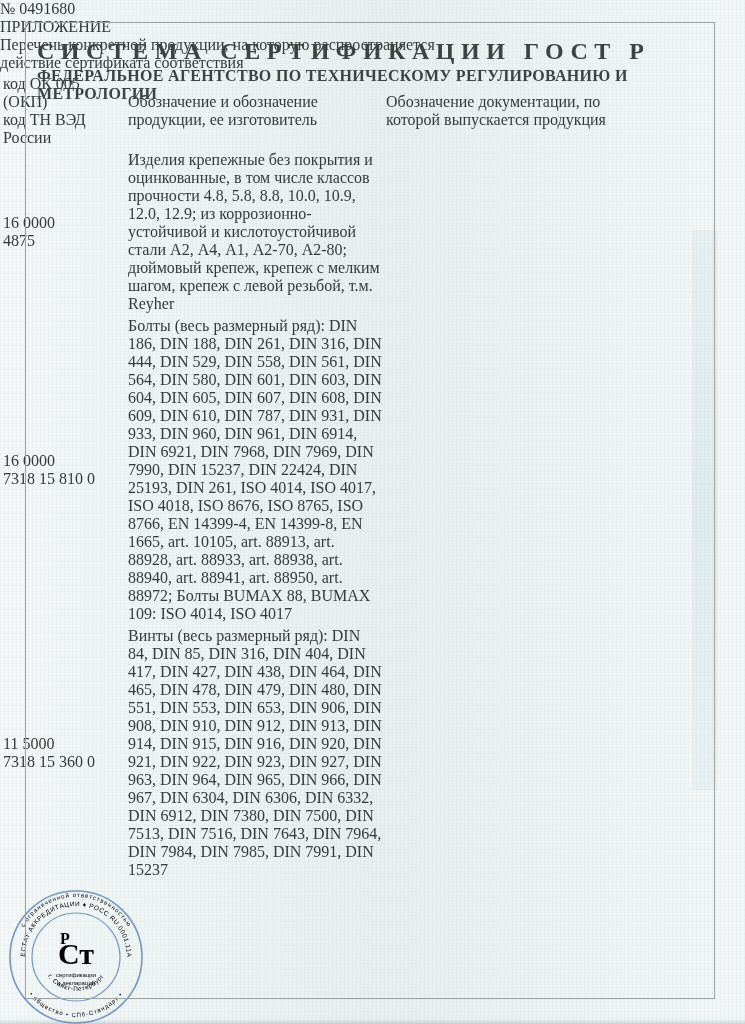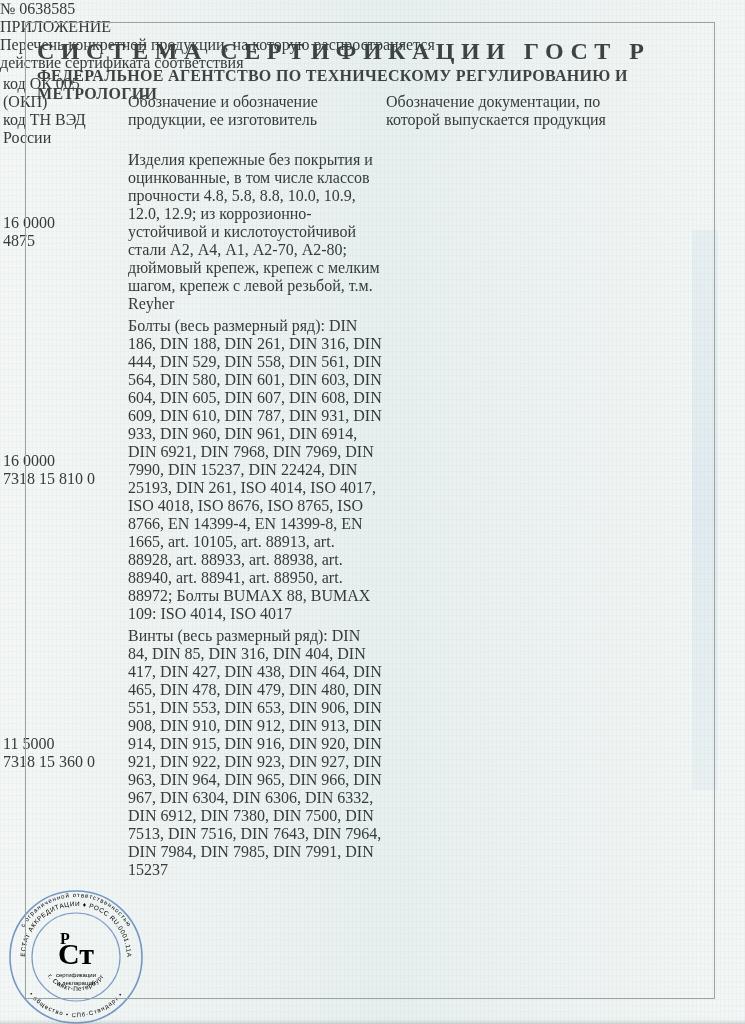--- a/index.html
+++ b/index.html
@@ -83,21 +83,21 @@
 
   <div class="header-box">
     <div class="hb1">СИСТЕМА СЕРТИФИКАЦИИ ГОСТ Р</div>
     <div class="hb2">ФЕДЕРАЛЬНОЕ АГЕНТСТВО ПО ТЕХНИЧЕСКОМУ РЕГУЛИРОВАНИЮ И МЕТРОЛОГИИ</div>
   </div>
 
   <div class="content-box"></div>
 
   <div class="serial">
     <span class="no">№</span>
-    <span class="digits">0638585</span>
+    <span class="digits">0491680</span>
   </div>
 
   <div class="doc-title">ПРИЛОЖЕНИЕ</div>
 
 
   <div class="subtitle">
     <div>Перечень конкретной продукции,  на которую распространяется</div>
     <div>действие сертификата соответствия</div>
   </div>
 

